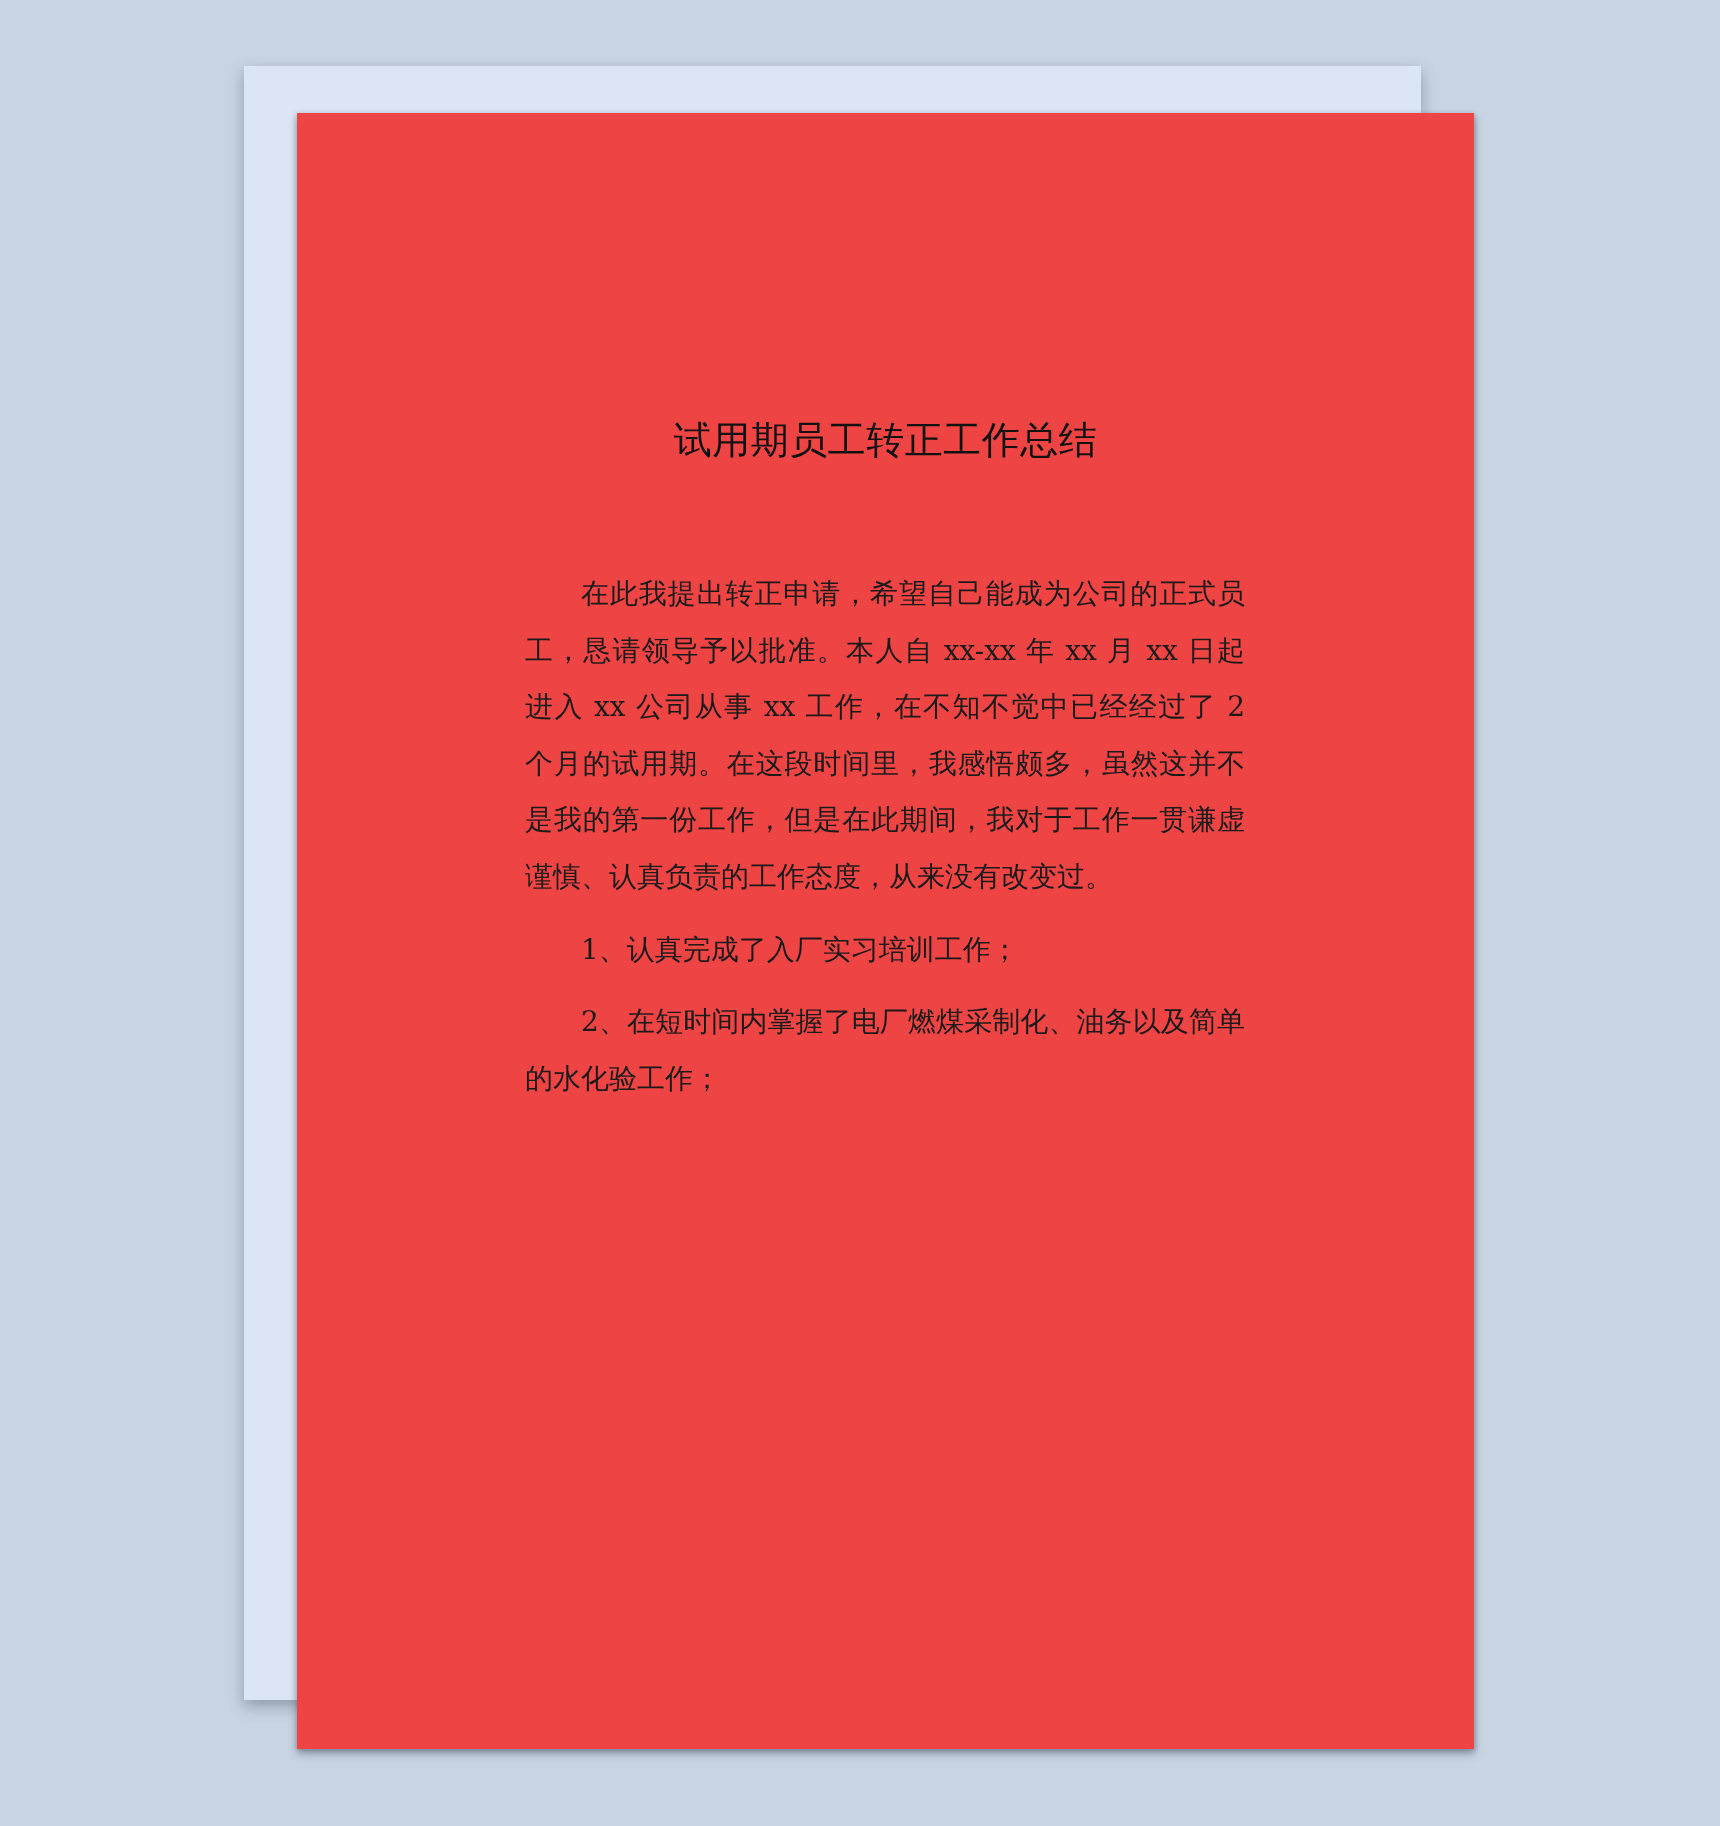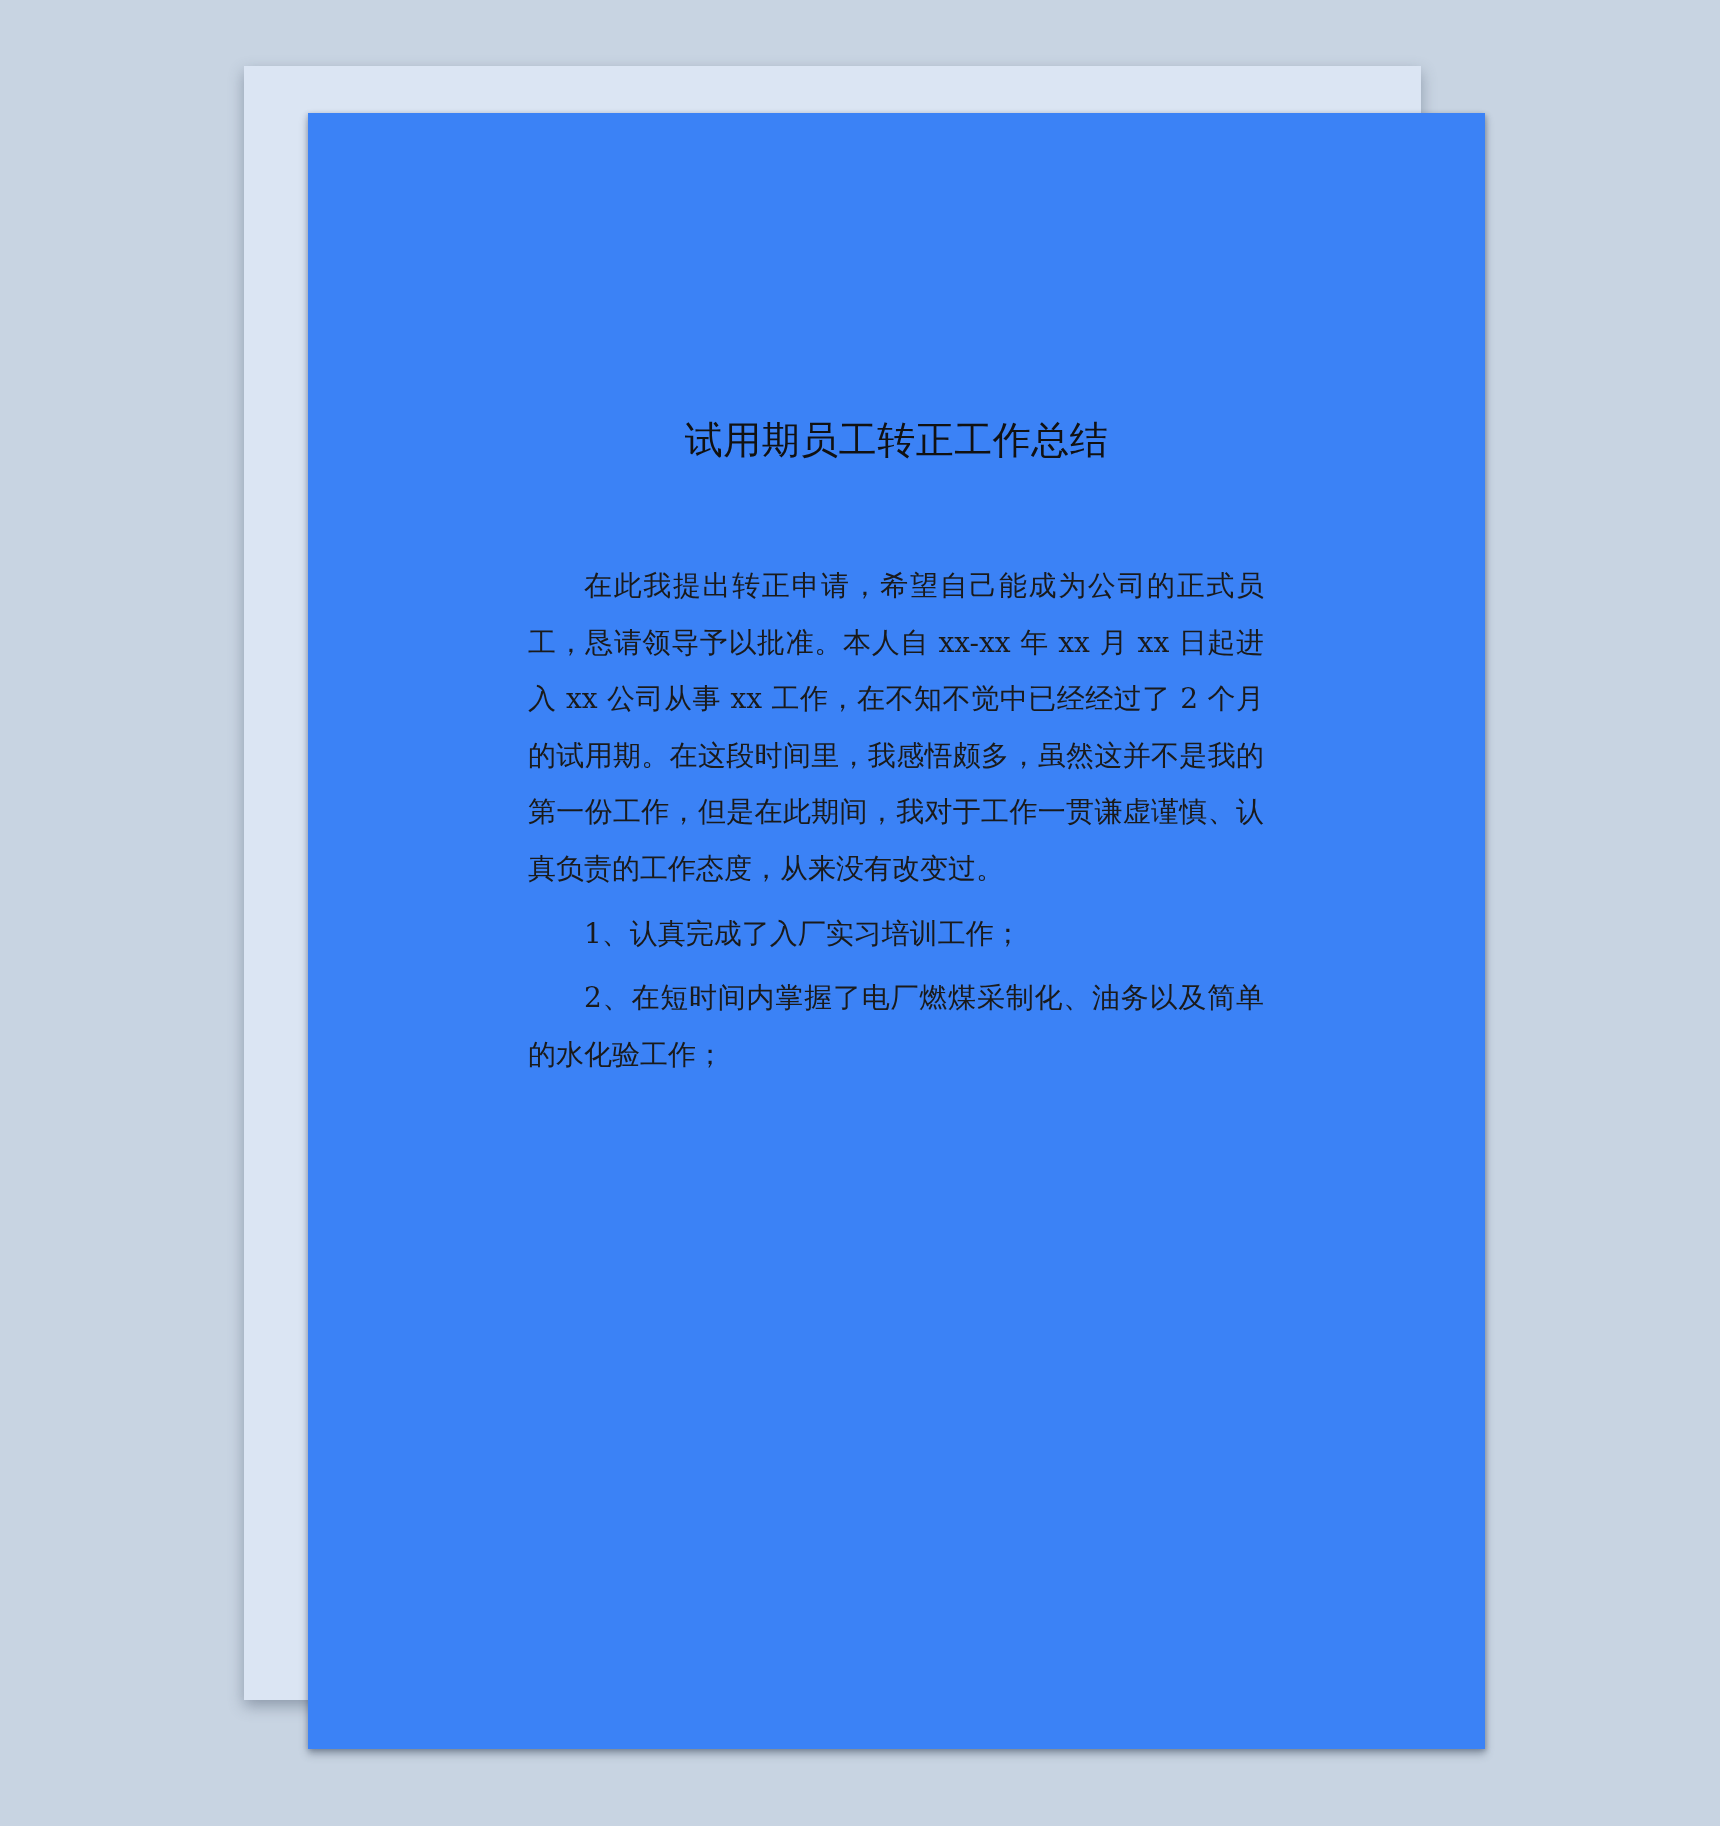--- a/index.html
+++ b/index.html
@@ -18,25 +18,25 @@
       position: absolute;
       left: 244px;
       top: 66px;
       width: 1177px;
       height: 1634px;
       background: #dbe5f3;
       box-shadow: 0 6px 14px rgba(70, 85, 105, 0.45);
     }
     .front-page {
       position: absolute;
-      left: 308px;
+      left: 297px;
       top: 113px;
       width: 1177px;
       height: 1636px;
-      background: #3b82f6;
+      background: #ef4444;
       box-shadow: -2px 0 4px rgba(70, 85, 105, 0.12), 0 5px 8px rgba(70, 85, 105, 0.45), 2px 2px 4px rgba(70, 85, 105, 0.25);
     }
     .doc-title {
       position: absolute;
       left: 0;
       right: 0;
       top: 300px;
       margin: 0;
       text-align: center;
       font-family: "DejaVu Sans", "Liberation Sans", sans-serif;
@@ -50,21 +50,21 @@
       position: absolute;
       left: 212px;
       top: 437px;
       width: 752px;
       font-size: 28px;
       line-height: 56.6px;
       color: #1a1a1a;
       text-align: justify;
     }
     .doc-body p {
-      margin: 8px;
+      margin: 16px;
       text-indent: 2em;
     }
   </style>
 </head>
 <body>
 
 <div class="back-page"></div>
 
 <div class="front-page">
   <h1 class="doc-title">试用期员工转正工作总结</h1>

